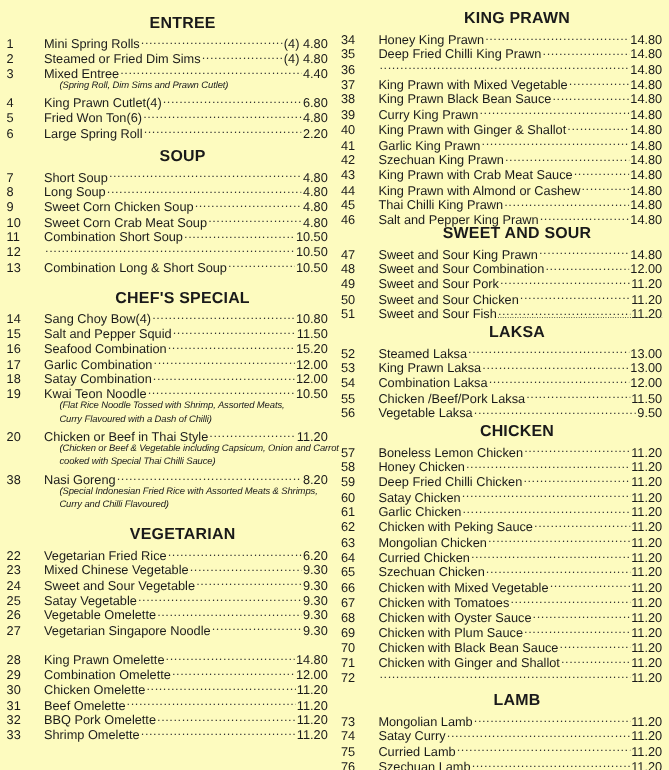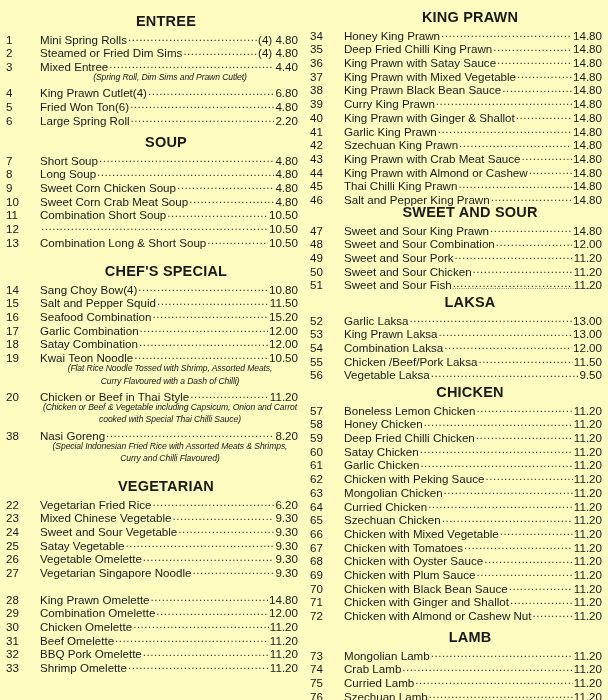--- a/index.html
+++ b/index.html
@@ -28,21 +28,21 @@
     flex: 1 1 auto; overflow: hidden; margin: 0 1px; height: 13.7px;
     position: relative;
   }
   .dots::after {
     content: "..........................................................................................................................................";
     position: absolute; left: 0; top: 0; letter-spacing: 0.5px; color: #333;
   }
   .price { flex: 0 0 auto; text-align: right; }
   .note {
     font-style: italic; font-size: 8.6px; line-height: 12.5px; height: 12.5px;
-    margin-left: 36px; white-space: nowrap; letter-spacing: -0.1px; text-align: center;
+    margin-left: 48px; white-space: nowrap; letter-spacing: -0.1px;
   }
   .dotline {
     position: absolute; left: 140px; width: 150px; height: 4px; overflow: hidden;
     font-size: 8px; line-height: 4px; color: #444;
   }
 </style>
 </head>
 <body>
 
 <div class="col left" id="col-left">
@@ -275,21 +275,20 @@
         <span class="price">14.80</span>
       </div>
       <div class="row">
         <span class="num">35</span>
         <span class="name">Deep Fried Chilli King Prawn</span>
         <span class="dots"></span>
         <span class="price">14.80</span>
       </div>
       <div class="row">
         <span class="num">36</span>
-        <span class="name">King Prawn with Satay Sauce</span>
         <span class="dots"></span>
         <span class="price">14.80</span>
       </div>
       <div class="row">
         <span class="num">37</span>
         <span class="name">King Prawn with Mixed Vegetable</span>
         <span class="dots"></span>
         <span class="price">14.80</span>
       </div>
       <div class="row">
@@ -377,21 +376,21 @@
         <span class="num">51</span>
         <span class="name">Sweet and Sour Fish</span>
         <span class="dots"></span>
         <span class="price">11.20</span>
       </div>
     </div>
     <div class="section" style="top: 293px;">
       <div class="sec-title">LAKSA</div>
       <div class="row">
         <span class="num">52</span>
-        <span class="name">Garlic Laksa</span>
+        <span class="name">Steamed Laksa</span>
         <span class="dots"></span>
         <span class="price">13.00</span>
       </div>
       <div class="row">
         <span class="num">53</span>
         <span class="name">King Prawn Laksa</span>
         <span class="dots"></span>
         <span class="price">13.00</span>
       </div>
       <div class="row">
@@ -500,36 +499,35 @@
         <span class="price">11.20</span>
       </div>
       <div class="row">
         <span class="num">71</span>
         <span class="name">Chicken with Ginger and Shallot</span>
         <span class="dots"></span>
         <span class="price">11.20</span>
       </div>
       <div class="row">
         <span class="num">72</span>
-        <span class="name">Chicken with Almond or Cashew Nut</span>
         <span class="dots"></span>
         <span class="price">11.20</span>
       </div>
     </div>
     <div class="section" style="top: 628px;">
       <div class="sec-title">LAMB</div>
       <div class="row">
         <span class="num">73</span>
         <span class="name">Mongolian Lamb</span>
         <span class="dots"></span>
         <span class="price">11.20</span>
       </div>
       <div class="row">
         <span class="num">74</span>
-        <span class="name">Crab Lamb</span>
+        <span class="name">Satay Curry</span>
         <span class="dots"></span>
         <span class="price">11.20</span>
       </div>
       <div class="row">
         <span class="num">75</span>
         <span class="name">Curried Lamb</span>
         <span class="dots"></span>
         <span class="price">11.20</span>
       </div>
       <div class="row">

